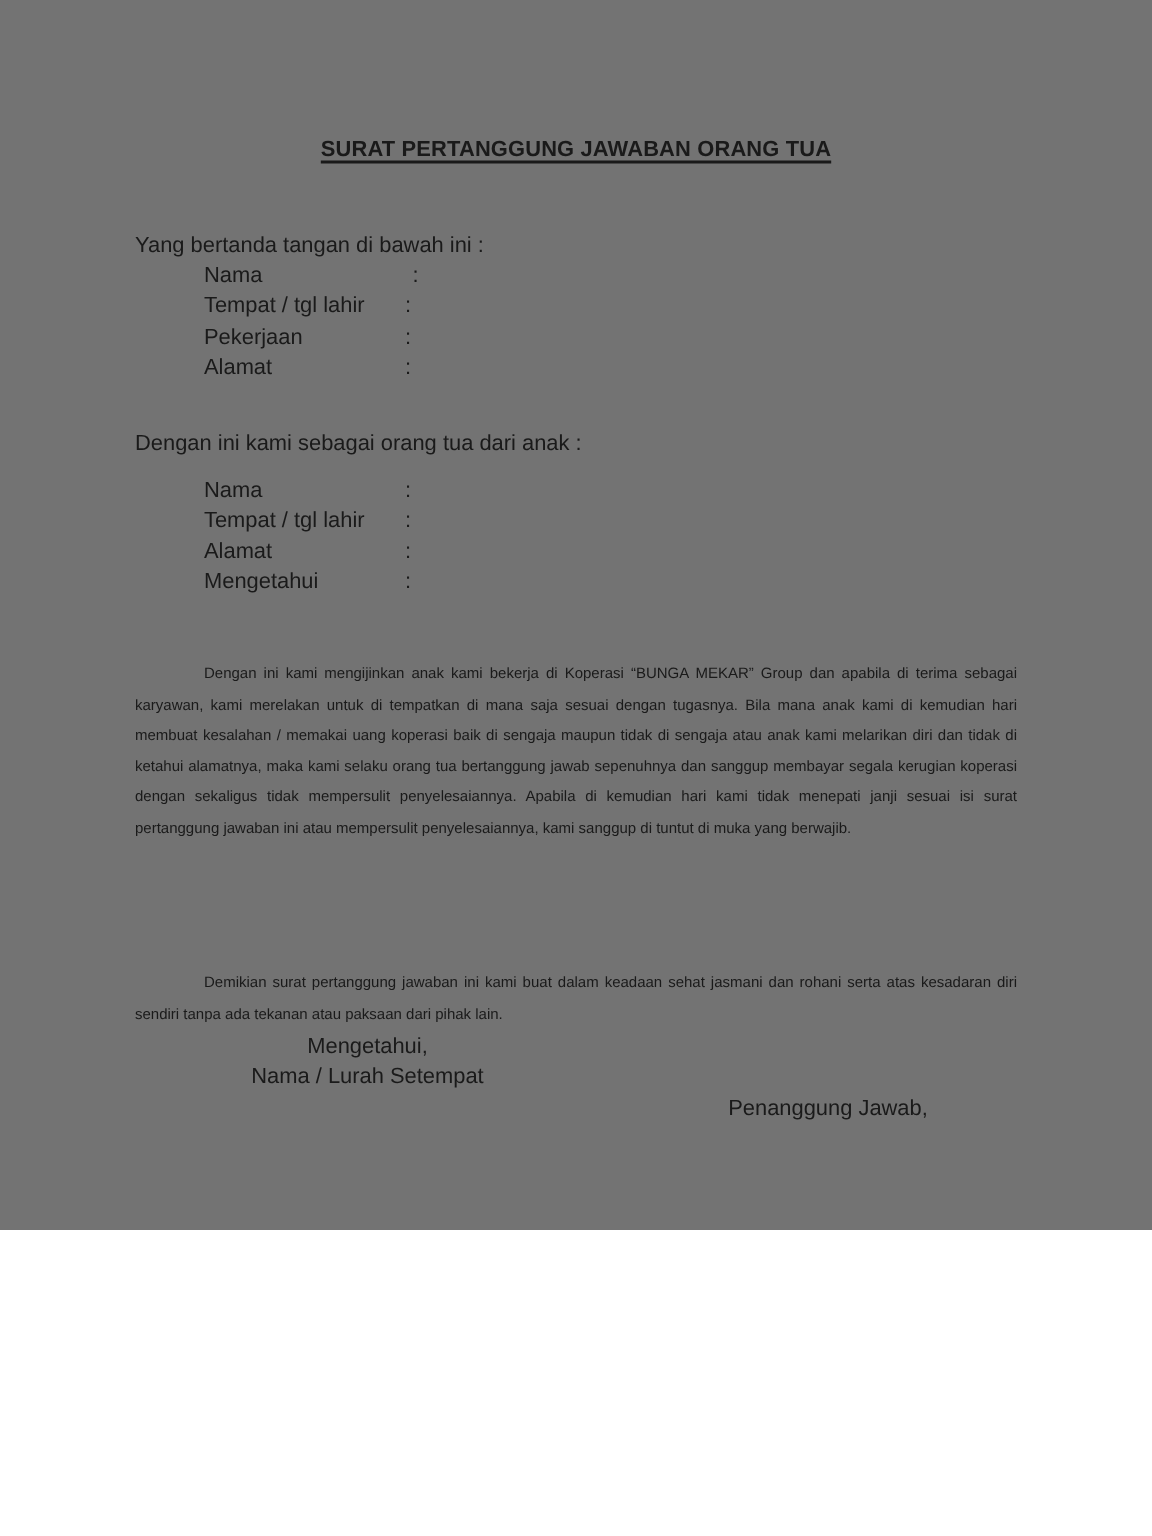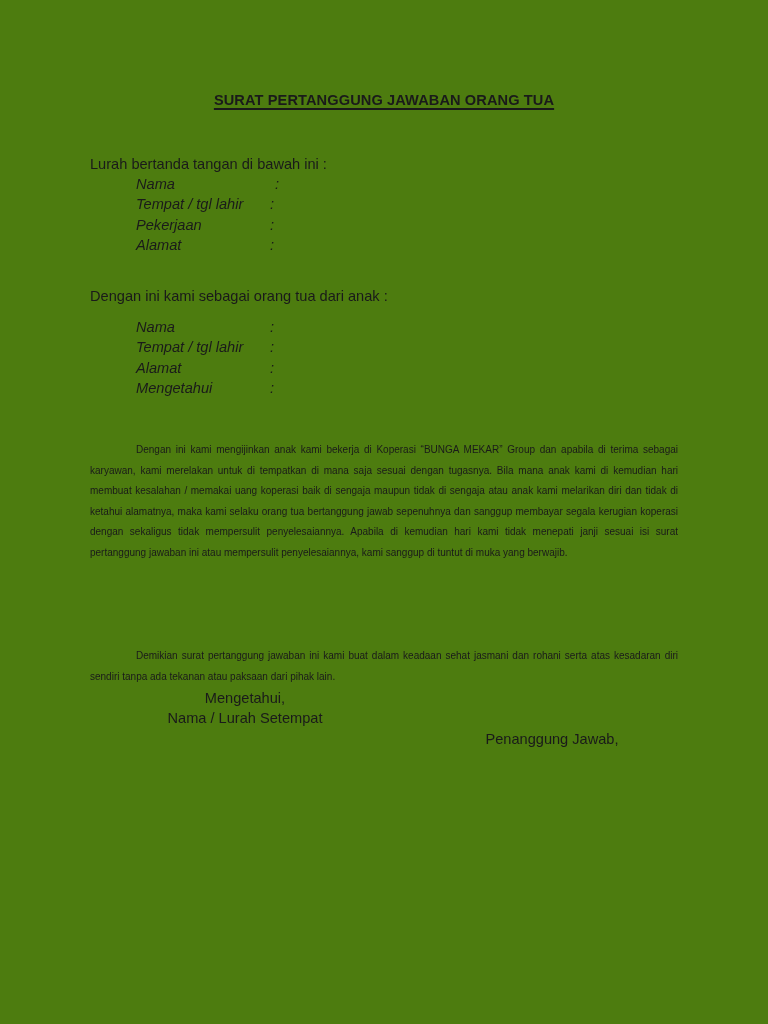--- a/index.html
+++ b/index.html
@@ -12,22 +12,22 @@
       height: 1024px;
       position: relative;
       overflow: hidden;
       font-family: "Liberation Sans", sans-serif;
       color: #1a1a1a;
       font-size: 14.6px;
     }
     .page {
       position: absolute;
       left: 0; top: 0;
-      width: 768px; height: 1024px;
-      background: #4d7c0f;
+      width: 768px; height: 820px;
+      background: #737373;
     }
     .title {
       position: absolute;
       top: 92px;
       left: 0;
       width: 768px;
       text-align: center;
       font-weight: bold;
       font-size: 14.6px;
       letter-spacing: 0.1px;
@@ -40,21 +40,20 @@
     .intro {
       position: absolute;
       left: 90px;
       font-size: 14.6px;
       line-height: 20px;
     }
     .fields {
       position: absolute;
       left: 136px;
       width: 300px;
-      font-style: italic;
     }
     .field-row {
       height: 20.3px;
       line-height: 20.3px;
       position: relative;
       font-size: 14.6px;
     }
     .field-label {
       position: absolute;
       left: 0;
@@ -83,21 +82,21 @@
   </style>
 </head>
 <body>
 
 <div class="page">
 
   <div class="title">
     <span>SURAT PERTANGGUNG JAWABAN ORANG TUA</span>
   </div>
 
-  <div class="intro" style="top:154px;">Lurah bertanda tangan di bawah ini :</div>
+  <div class="intro" style="top:154px;">Yang bertanda tangan di bawah ini :</div>
   <div class="fields" style="top:174px;">
     <div class="field-row">
       <span class="field-label">Nama</span>
       <span class="field-colon shift">:</span>
     </div>
     <div class="field-row">
       <span class="field-label">Tempat / tgl lahir</span>
       <span class="field-colon">:</span>
     </div>
     <div class="field-row">

